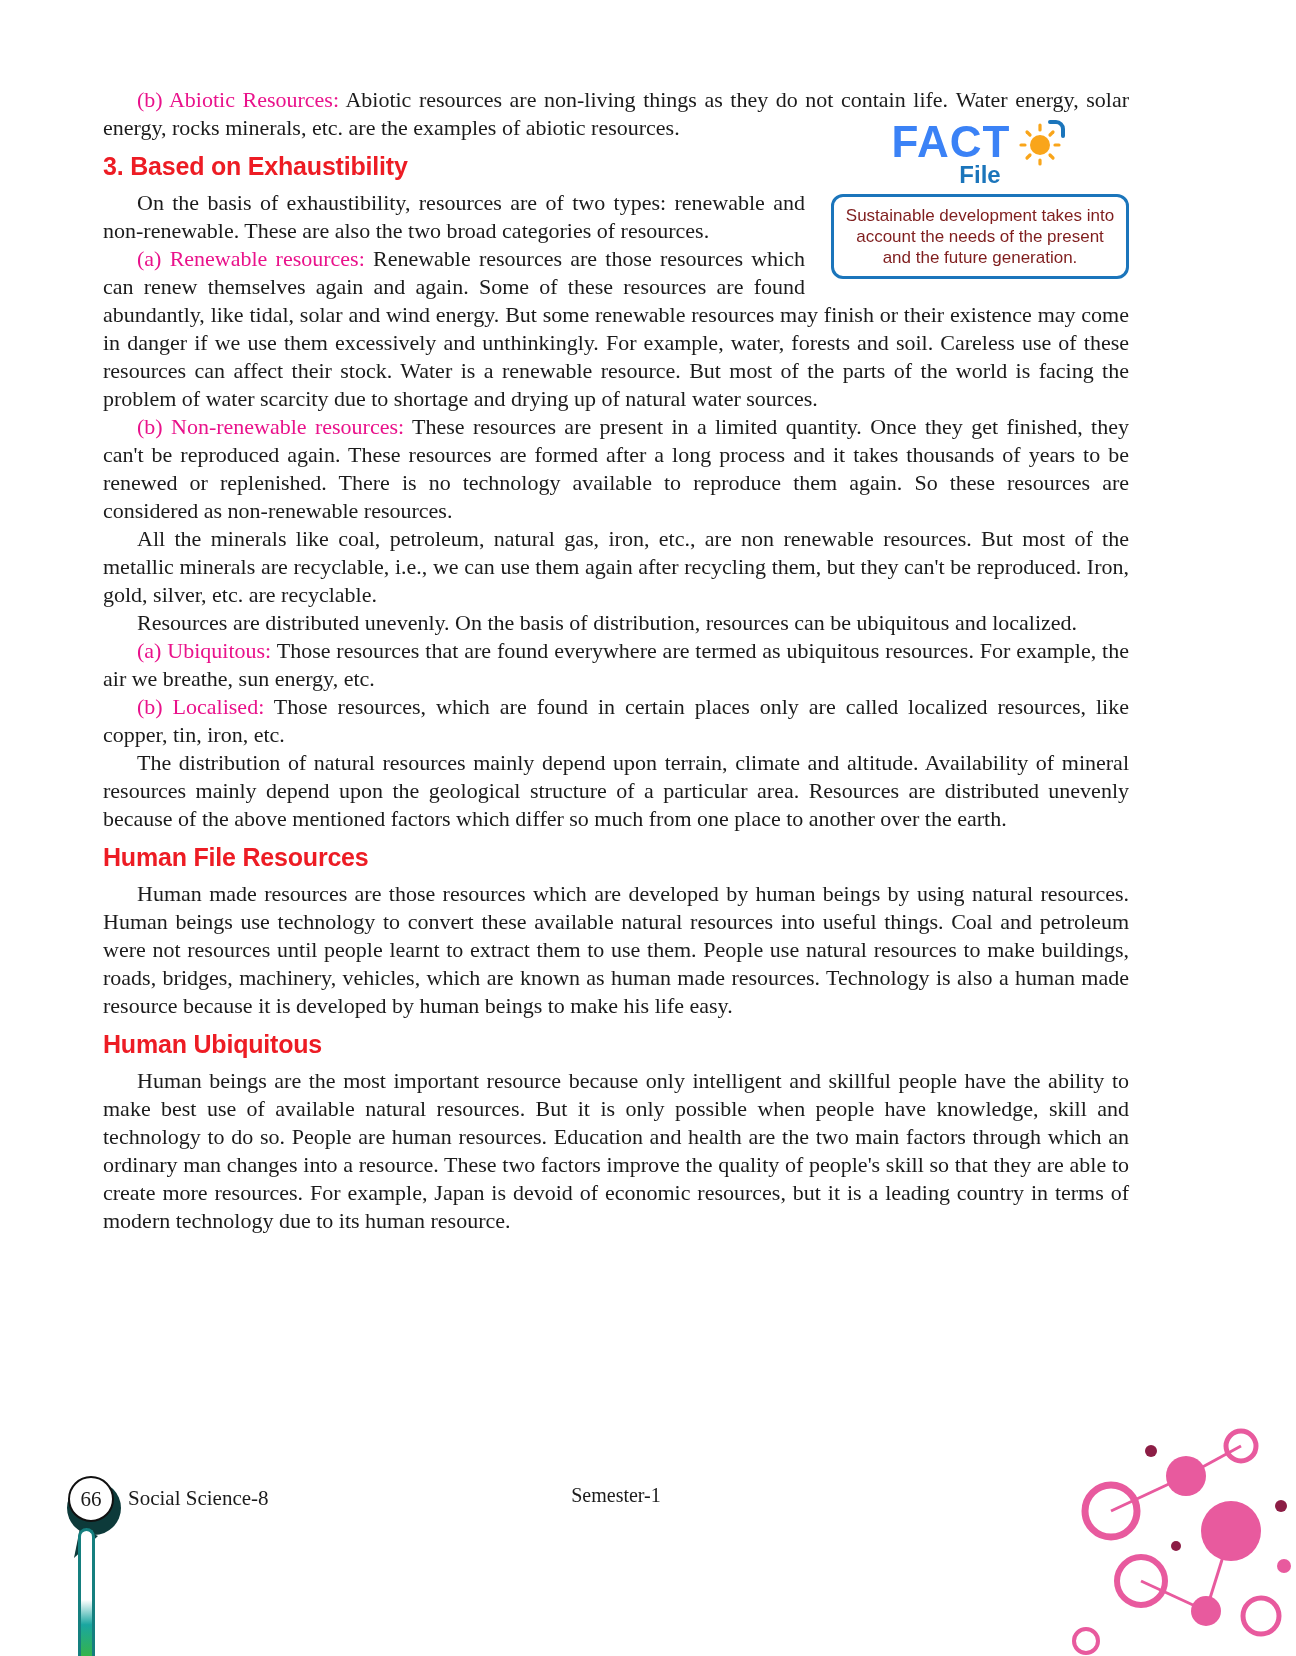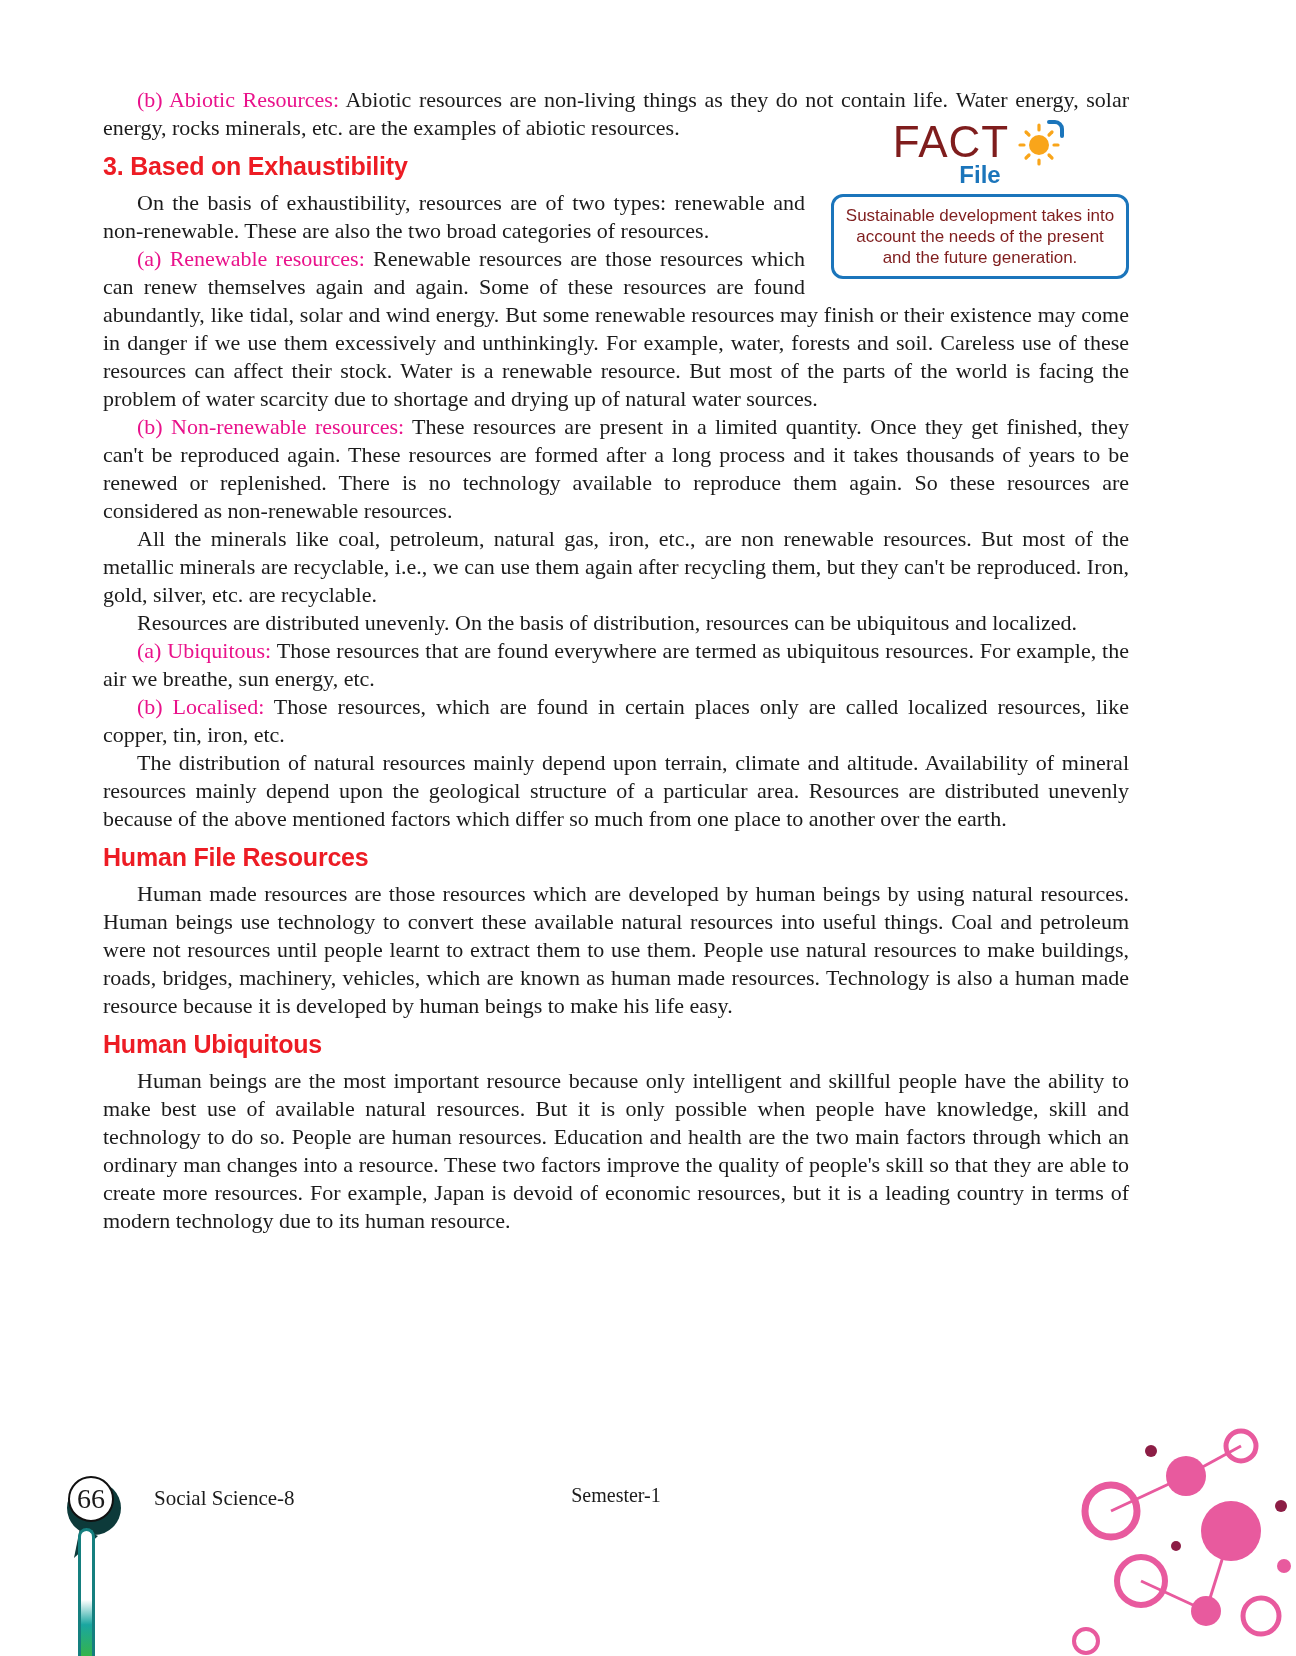--- a/index.html
+++ b/index.html
@@ -44,22 +44,22 @@
     text-align:center;
   }
   .ff-header {
     display:flex;
     align-items:center;
     justify-content:center;
     gap:8px;
   }
   .ff-title {
     display:block;
-    color:#7f1d1d;
-    font-weight:normal;
+    color:#3b82f6;
+    font-weight:bold;
     font-size:44px;
     line-height:46px;
     letter-spacing:1px;
   }
   .ff-subtitle {
     display:block;
     color:#1b75bb;
     font-weight:bold;
     font-size:24px;
     line-height:26px;
@@ -76,21 +76,20 @@
     color:#7f1d1d;
     text-align:center;
     background:#ffffff;
   }
 
   
   .footer-book {
     position:absolute;
     left:128px; top:1486px;
     font-size:21px;
-    margin-left:26px;
   }
   .footer-sem {
     position:absolute;
     left:103px; top:1484px;
     width:1026px;
     text-align:center;
     font-size:20px;
   }
   .page-badge {
     position:absolute;
@@ -101,21 +100,21 @@
   .badge-circle {
     position:absolute;
     left:6px; top:2px;
     width:46px; height:46px;
     border:2.5px solid #111111;
     border-radius:50%;
     background:#ffffff;
     display:flex;
     align-items:center;
     justify-content:center;
-    font-size:28px;
+    font-size:21px;
     z-index:2;
   }
   .side-strip {
     position:absolute;
     left:78px; top:1528px;
     width:17px; height:128px;
     border:3px solid #157f7f;
     border-bottom:none;
     border-radius:10px 10px 0 0;
     background:linear-gradient(180deg, #ffffff 0%, #ffffff 55%, #1aa6a0 75%, #35b44a 100%);

